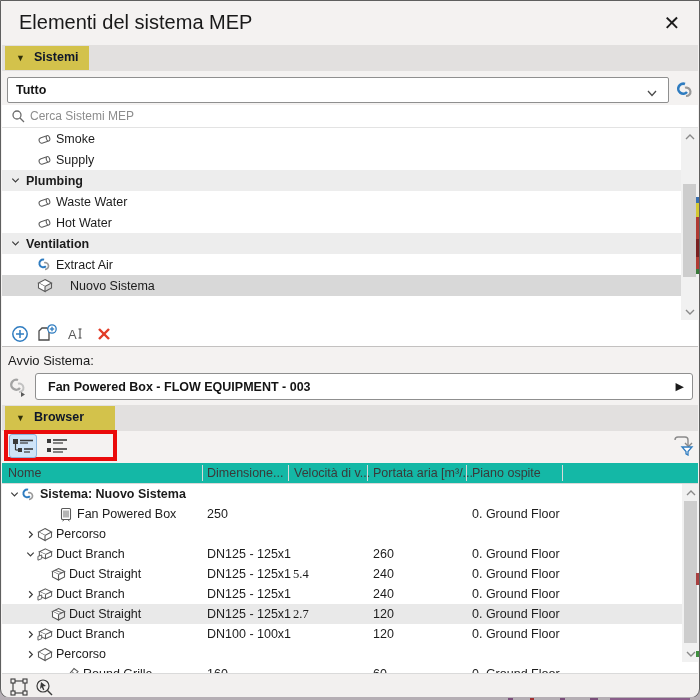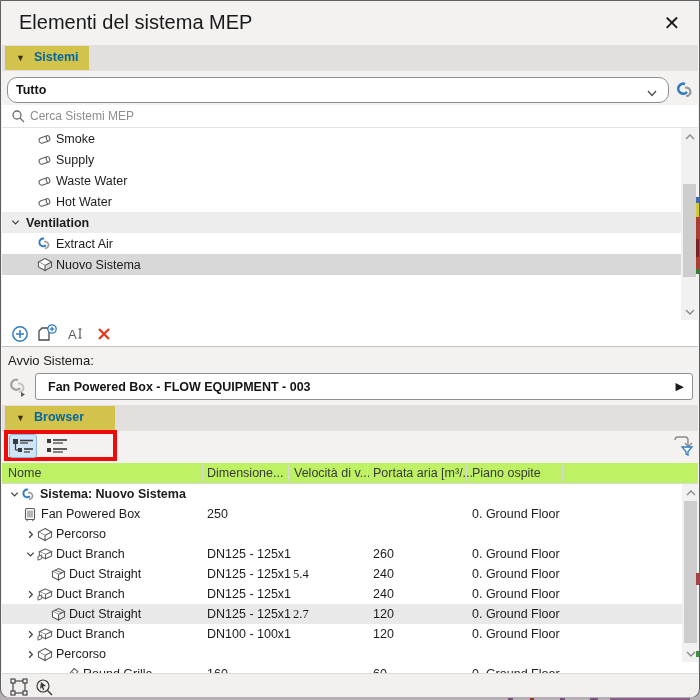--- a/index.html
+++ b/index.html
@@ -9,35 +9,35 @@
     background:#f4f2f1; border:1px solid #5f5f5f; border-radius:0 0 9px 9px; overflow:hidden; }
   
   .titlebar { position:absolute; left:0; top:0; width:100%; height:43px; background:#f4f2f1; }
   .title { position:absolute; left:18px; top:10px; font-size:20px; font-weight:400; color:#191919; }
   .closebtn { position:absolute; right:12px; top:7px; width:30px; height:30px; display:flex;
     align-items:center; justify-content:center; font-size:20px; font-weight:300; color:#1a1a1a; cursor:pointer; }
   
   .secbar { position:absolute; left:1px; right:1px; height:26px; background:#e2e0df; }
   .secbar .hl { position:absolute; left:3px; top:1px; bottom:1px; background:#d3c24b; }
   .secbar .tri { position:absolute; left:14px; top:8px; font-size:9px; color:#30300a; }
-  .secbar .lbl { position:absolute; left:32px; top:5px; font-size:12.5px; font-weight:700; color:#0369a1; }
+  .secbar .lbl { position:absolute; left:32px; top:5px; font-size:12.5px; font-weight:700; color:#0f172a; }
   
   .combo { position:absolute; left:6px; top:76px; width:662px; height:26px; background:#fff;
-    border:1px solid #8f8f8f; border-radius:10px; }
+    border:1px solid #8f8f8f; border-radius:2px; }
   .combo .val { position:absolute; left:8px; top:5px; font-size:12.5px; font-weight:700; color:#141414; }
   .combo .chev { position:absolute; right:10px; top:7px; }
   .mepbtn { position:absolute; left:673px; top:77px; width:24px; height:24px; display:flex; align-items:center; justify-content:center; }
   .searchrow { position:absolute; left:1px; right:1px; top:104px; height:23px; background:#fff; border-bottom:1px solid #e3e3e3; }
   .searchrow .ph { position:absolute; left:28px; top:4px; font-size:12px; color:#8d8d8d; }
   .searchrow .sic { position:absolute; left:9px; top:4px; }
   
   .syslist { position:absolute; left:1px; right:1px; top:127px; height:192px; background:#fff; }
   .sys-row { position:relative; width:100%; height:21px; display:flex; align-items:center; font-size:12.5px; color:#1c1c1c; }
   .sys-row.group { background:#ededed; font-weight:700; }
-  .sys-row.selected { background:#d8d8d8; }
+  .sys-row.selected { background:#d8d8d8;gap:14px; }
   .sys-row .ic { display:inline-flex; width:17px; justify-content:center; margin-right:3px; }
   .sys-row .chev { display:inline-flex; width:12px; margin-right:4px; }
   
   .sbar { position:absolute; width:17px; background:#f1f1f1; }
   .sbar .thumb { position:absolute; left:2px; width:13px; background:#cdcdcd; }
   .sbar .arr { position:absolute; left:2px; width:13px; height:13px; display:flex; align-items:center; justify-content:center; }
   
   .systb { position:absolute; left:1px; right:1px; top:319px; height:27px; background:#fff; border-bottom:1px solid #c3c1c0; }
   .tbtn { position:absolute; top:2px; width:24px; height:24px; display:flex; align-items:center; justify-content:center; }
   
@@ -46,21 +46,21 @@
   .avvio-combo { position:absolute; left:34px; top:372px; width:658px; height:27px; background:#fff;
     border:1px solid #8f8f8f; border-radius:3px; }
   .avvio-combo .val { position:absolute; left:12px; top:6px; font-size:12.5px; font-weight:700; color:#141414; }
   .avvio-combo .arr { position:absolute; right:8px; top:6px; font-size:11px; color:#1a1a1a; }
   
   .annot { position:absolute; left:3px; top:429px; width:113px; height:31px; border:4px solid #ea0b0b; }
   .vbtn { position:absolute; top:433px; width:28px; height:24px; display:flex; align-items:center; justify-content:center; border-radius:3px; }
   .vbtn.sel { background:#cfe4f8; border:1px solid #8ab6e0; }
   .filterbtn { position:absolute; left:669px; top:431px; width:26px; height:26px; display:flex; align-items:center; justify-content:center; }
   
-  .thead { position:absolute; left:1px; right:1px; top:462px; height:21px; background:#bef264; border-bottom:1px solid #d9d9d9; }
+  .thead { position:absolute; left:1px; right:1px; top:462px; height:21px; background:#14b8a6; border-bottom:1px solid #d9d9d9; }
   .th { position:absolute; top:3px; font-size:12.5px; color:#3a3a3a; white-space:nowrap; }
   .vsep { position:absolute; top:2px; bottom:2px; width:1px; background:#d9d9d9; }
   .tbody { position:absolute; left:1px; right:1px; top:483px; height:189px; background:#fff; overflow:hidden; }
   .t-row { position:relative; width:100%; height:20px; font-size:12.5px; color:#1c1c1c; }
   .t-row.selected { background:#e9e9e9; }
   .t-row .namecell { position:absolute; left:0; top:0; height:20px; display:flex; align-items:center; white-space:nowrap; }
   .t-row .chev { display:inline-flex; width:13px; justify-content:center; }
   .t-row .ic { display:inline-flex; width:16px; justify-content:center; margin-right:3px; }
   .t-row .cell { position:absolute; top:3px; white-space:nowrap; }
   .c-dim { left:205px; } .c-vel { left:291px;font-family:Liberation Serif, serif; } .c-port { left:371px; } .c-piano { left:470px; }
@@ -129,20 +129,28 @@
       <div class="sys-row">
         <span class="ic" style="margin-left:34px">
           <svg width="15" height="13" viewBox="0 0 16 14">
             <g transform="rotate(-18 8 8)">
               <rect x="2" y="5" width="11" height="6" rx="3" fill="#fff" stroke="#5a5a5a" stroke-width="1.1"></rect>
               <ellipse cx="12" cy="8" rx="1.8" ry="3" fill="#fff" stroke="#5a5a5a" stroke-width="1.1"></ellipse>
             </g>
           </svg>
         </span>
         <span>Supply</span>
+      </div>
+      <div class="sys-row group">
+        <span class="chev" style="margin-left:8px">
+          <svg width="11" height="11" viewBox="0 0 12 12">
+            <polyline points="2.5,4 6,7.5 9.5,4" fill="none" stroke="#3c3c3c" stroke-width="1.3"></polyline>
+          </svg>
+        </span>
+        <span>Plumbing</span>
       </div>
       <div class="sys-row">
         <span class="ic" style="margin-left:34px">
           <svg width="15" height="13" viewBox="0 0 16 14">
             <g transform="rotate(-18 8 8)">
               <rect x="2" y="5" width="11" height="6" rx="3" fill="#fff" stroke="#5a5a5a" stroke-width="1.1"></rect>
               <ellipse cx="12" cy="8" rx="1.8" ry="3" fill="#fff" stroke="#5a5a5a" stroke-width="1.1"></ellipse>
             </g>
           </svg>
         </span>
@@ -312,21 +320,21 @@
             </svg>
           </span>
           <span class="bold">Sistema: Nuovo Sistema</span>
         </div>
         <span class="cell c-dim"></span>
         <span class="cell c-vel"></span>
         <span class="cell c-port"></span>
         <span class="cell c-piano"></span>
       </div>
       <div class="t-row">
-        <div class="namecell" style="padding-left:20px">
+        <div class="namecell" style="padding-left:56px">
           <span class="ic">
             <svg width="12" height="15" viewBox="0 0 12 15">
               <rect x="1.5" y="1.5" width="9" height="11" rx="1" fill="#fff" stroke="#5a5a5a" stroke-width="1.1"></rect>
               <line x1="4" y1="3.5" x2="4" y2="10.5" stroke="#5a5a5a" stroke-width="0.9"></line>
               <line x1="6" y1="3.5" x2="6" y2="10.5" stroke="#5a5a5a" stroke-width="0.9"></line>
               <line x1="8" y1="3.5" x2="8" y2="10.5" stroke="#5a5a5a" stroke-width="0.9"></line>
               <line x1="2.5" y1="14" x2="4.5" y2="12.5" stroke="#5a5a5a" stroke-width="1"></line>
               <line x1="9.5" y1="14" x2="7.5" y2="12.5" stroke="#5a5a5a" stroke-width="1"></line>
             </svg>
           </span>

